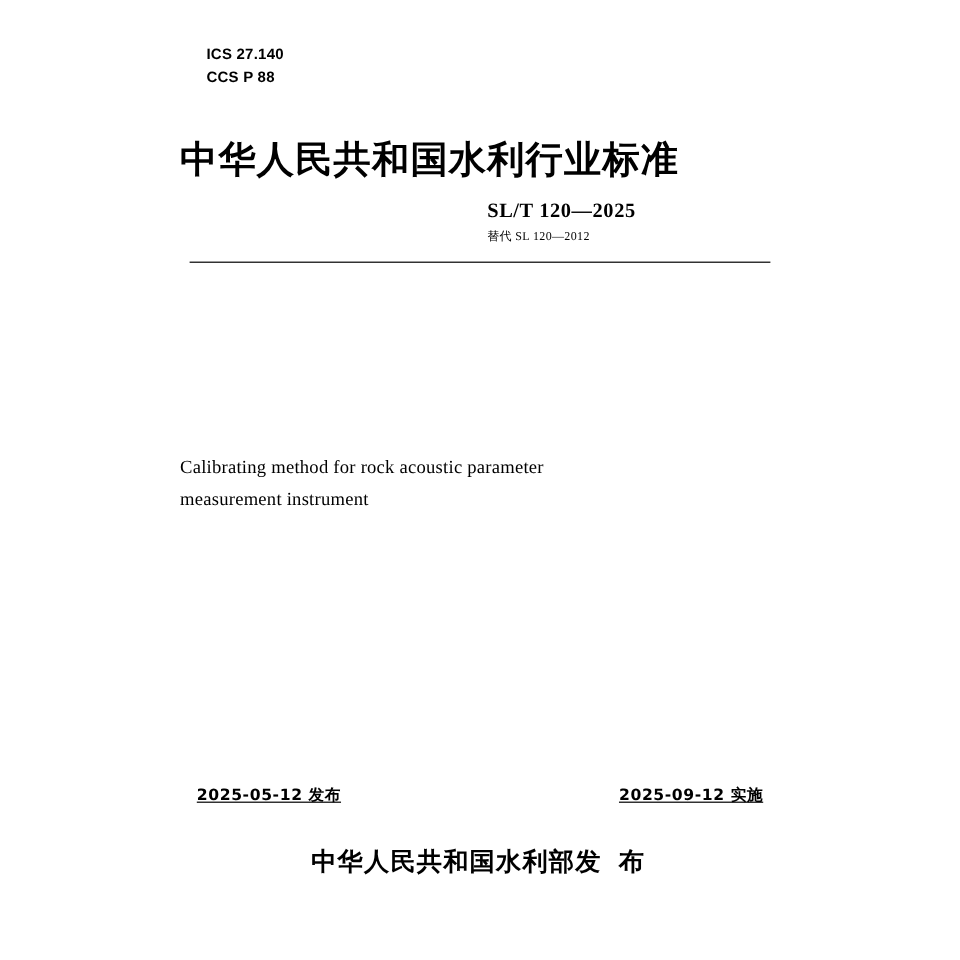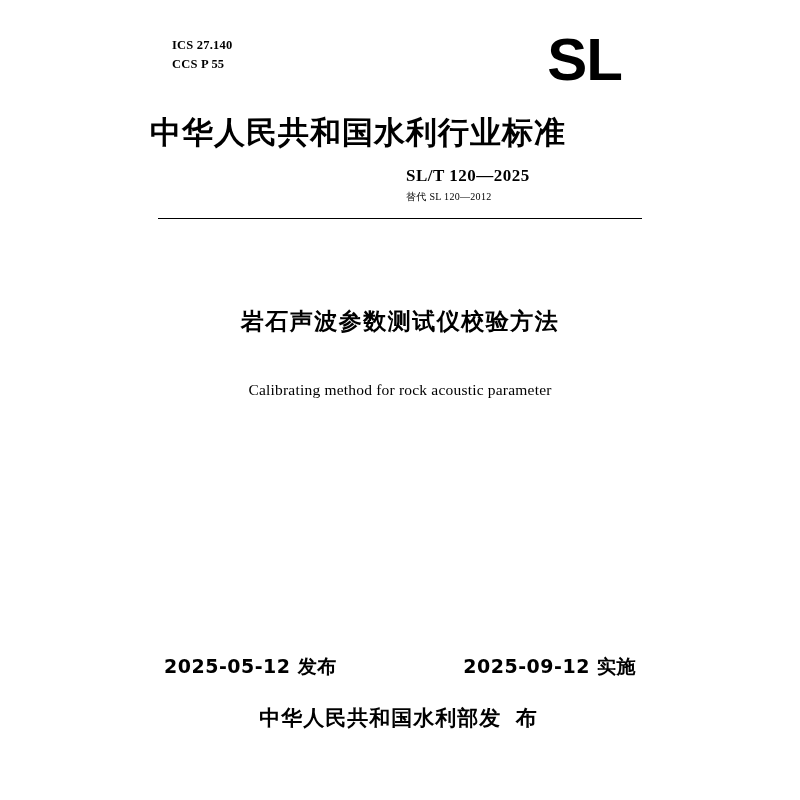--- a/index.html
+++ b/index.html
@@ -27,21 +27,21 @@
     width: 500px;
     height: 764px;
     background: #ffffff;
   }
 
   
   .codes {
     position: absolute;
     left: 22px;
     top: 18px;
-    font-family: Liberation Serif, serif;
+    font-family: Liberation Sans, sans-serif;
     font-weight: bold;
     font-size: 12.5px;
     line-height: 1.55;
     letter-spacing: 0.2px;
   }
 
   
   .logo {
     position: absolute;
     right: 28px;
@@ -104,39 +104,40 @@
     font-family: "DejaVu Sans", sans-serif;
     font-weight: bold;
     font-size: 23px;
     letter-spacing: 1.5px;
   }
   .doc-title-en {
     position: absolute;
     left: 0;
     top: 358px;
     width: 500px;
-    text-align: center;
+    text-align: left;
     font-family: "Liberation Serif", serif;
     font-size: 15.5px;
     line-height: 1.75;
     letter-spacing: 0.2px;
   }
 
   
   .dates {
     position: absolute;
     left: 14px;
     right: 14px;
     top: 636px;
     display: flex;
     justify-content: space-between;
     font-family: "DejaVu Sans", sans-serif;
     font-weight: bold;
-    font-size: 19px;
+    font-size: 13px;
     letter-spacing: 0.5px;
+    text-decoration: underline;
   }
 
   
   .issuer {
     position: absolute;
     left: 0;
     top: 686px;
     width: 500px;
     text-align: center;
     font-family: "DejaVu Sans", sans-serif;
@@ -149,38 +150,37 @@
   }
 </style>
 </head>
 <body>
 
 <div class="page">
   <div class="sheet">
 
     <div class="codes">
       <div>ICS 27.140</div>
-      <div>CCS P 55</div>
+      <div>CCS P 88</div>
     </div>
 
-    <div class="logo">SL</div>
 
     <div class="std-title">中华人民共和国水利行业标准</div>
 
     <div class="numblock">
       <div class="num">SL/T 120—2025</div>
       <div class="replaces">替代 SL 120—2012</div>
     </div>
 
     <div class="rule"></div>
 
-    <div class="doc-title-cn">岩石声波参数测试仪校验方法</div>
 
     <div class="doc-title-en">
       <div>Calibrating method for rock acoustic parameter</div>
+      <div>measurement instrument</div>
     </div>
 
     <div class="dates">
       <div>2025-05-12 发布</div>
       <div>2025-09-12 实施</div>
     </div>
 
     <div class="issuer">
       <span>中华人民共和国水利部</span><span class="pub">发 布</span>
     </div>

